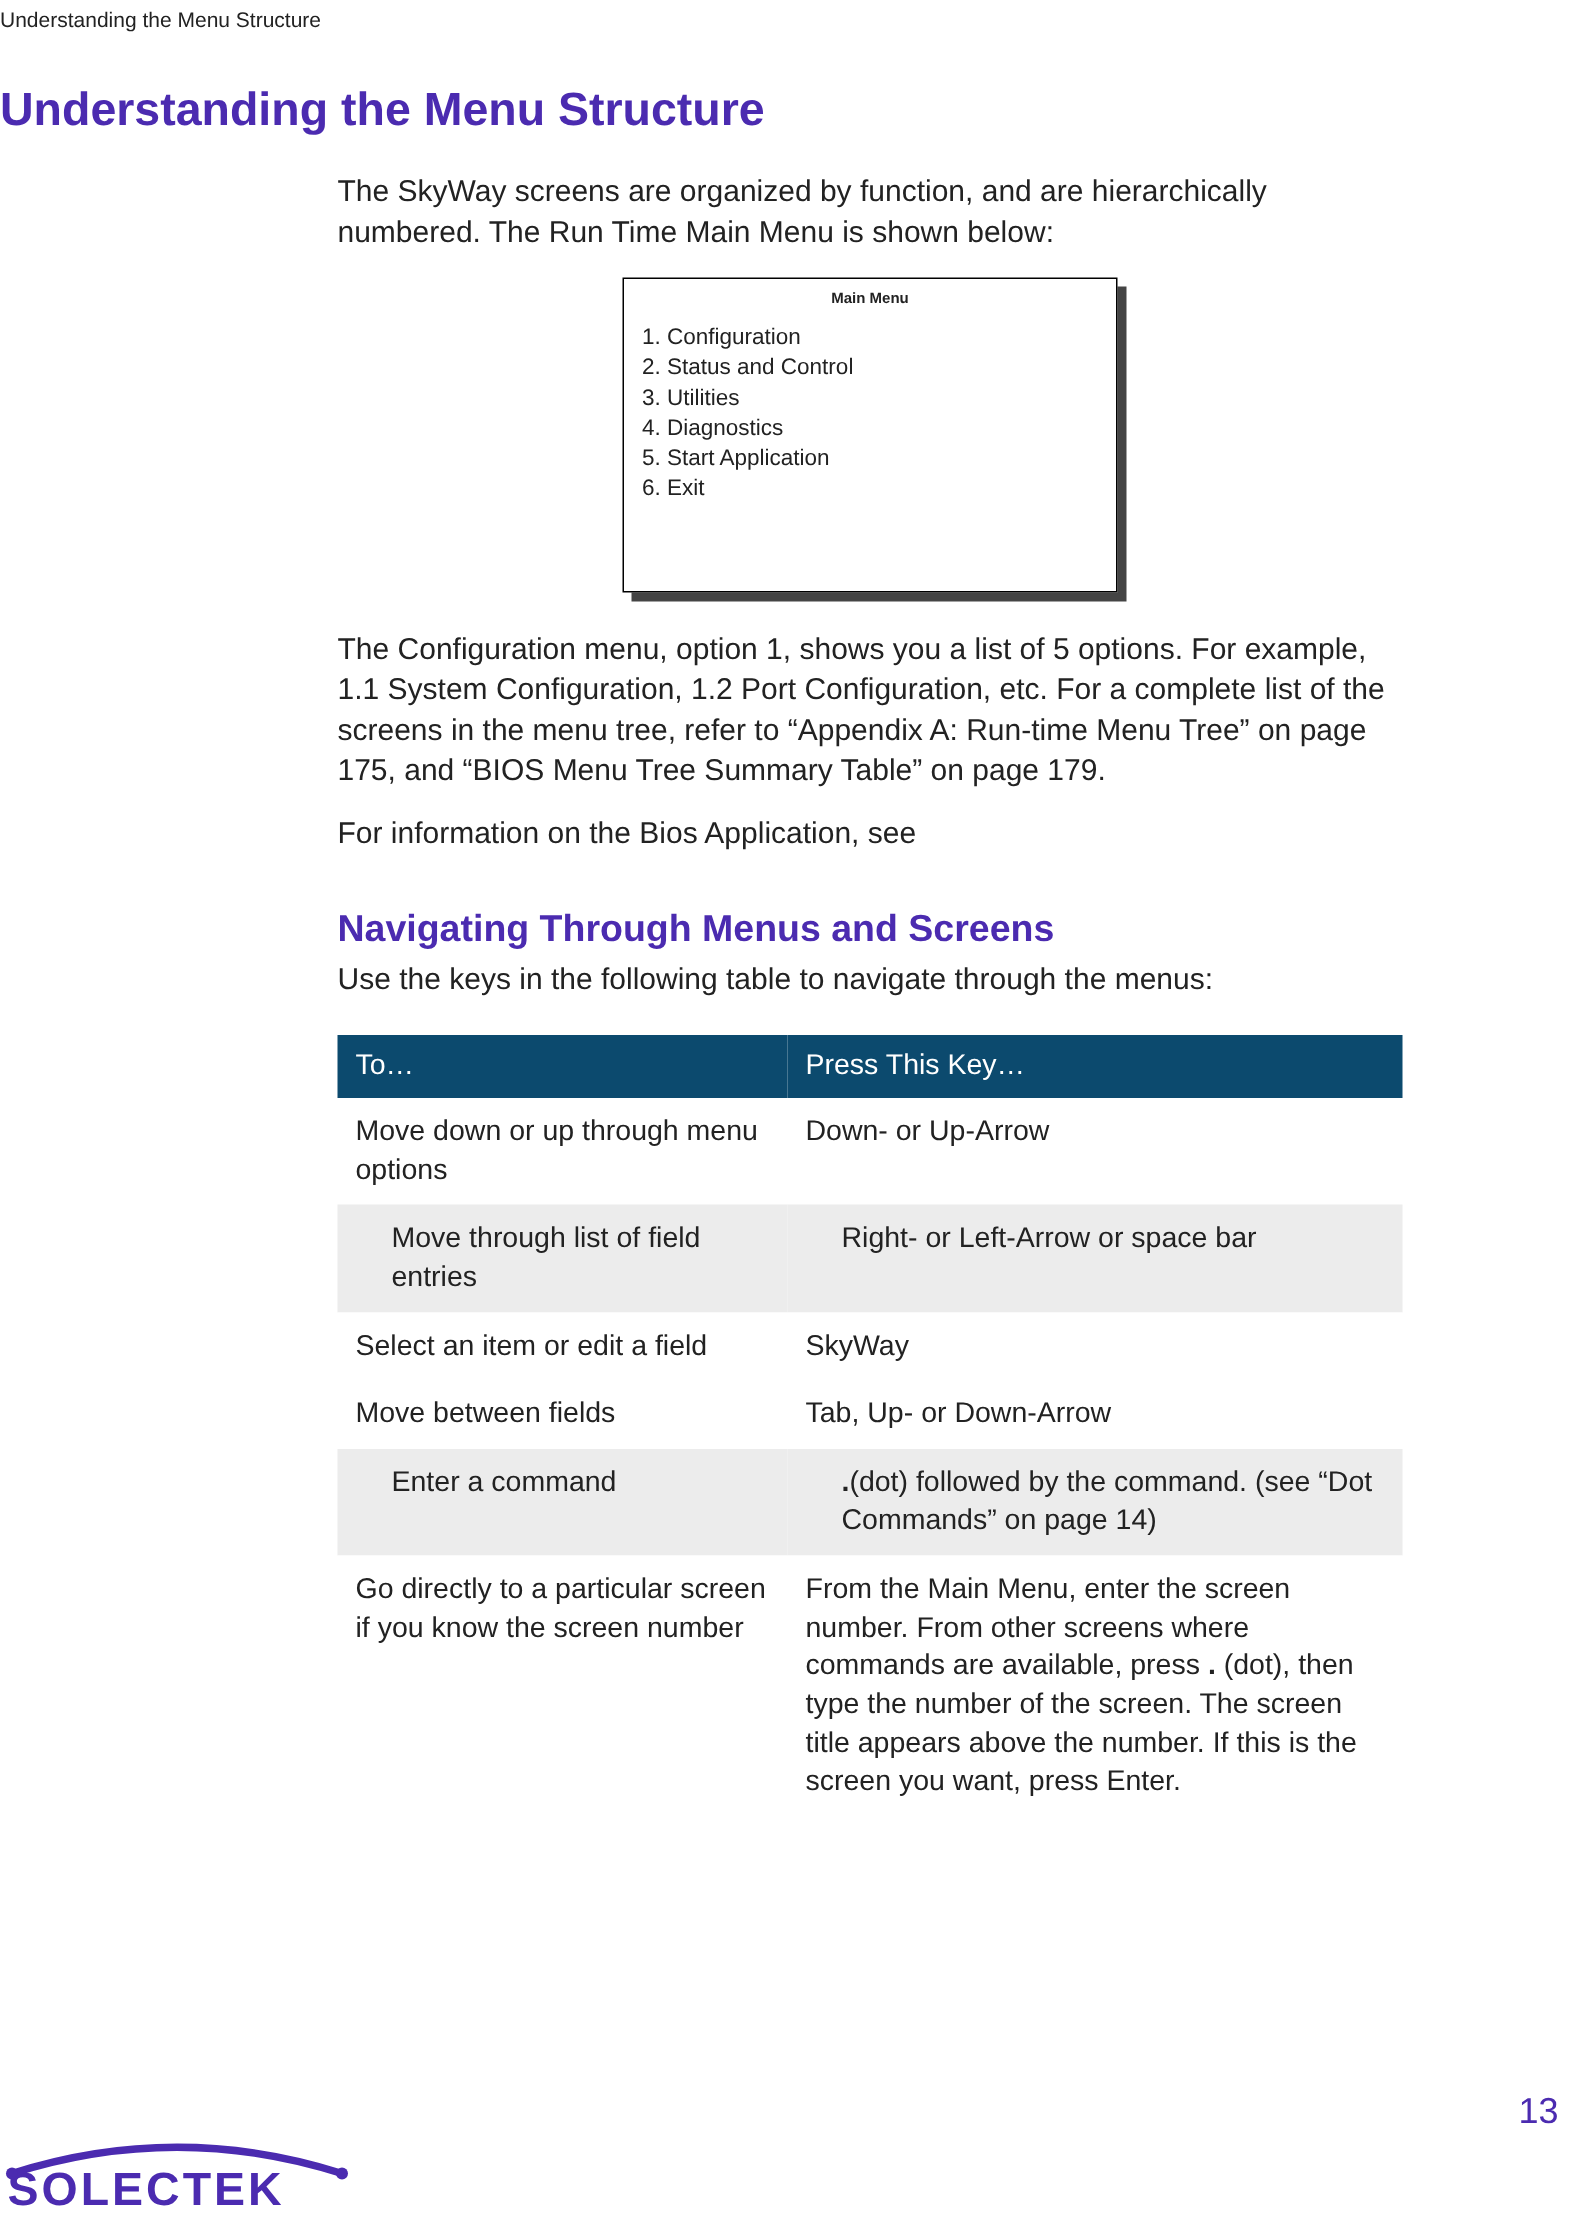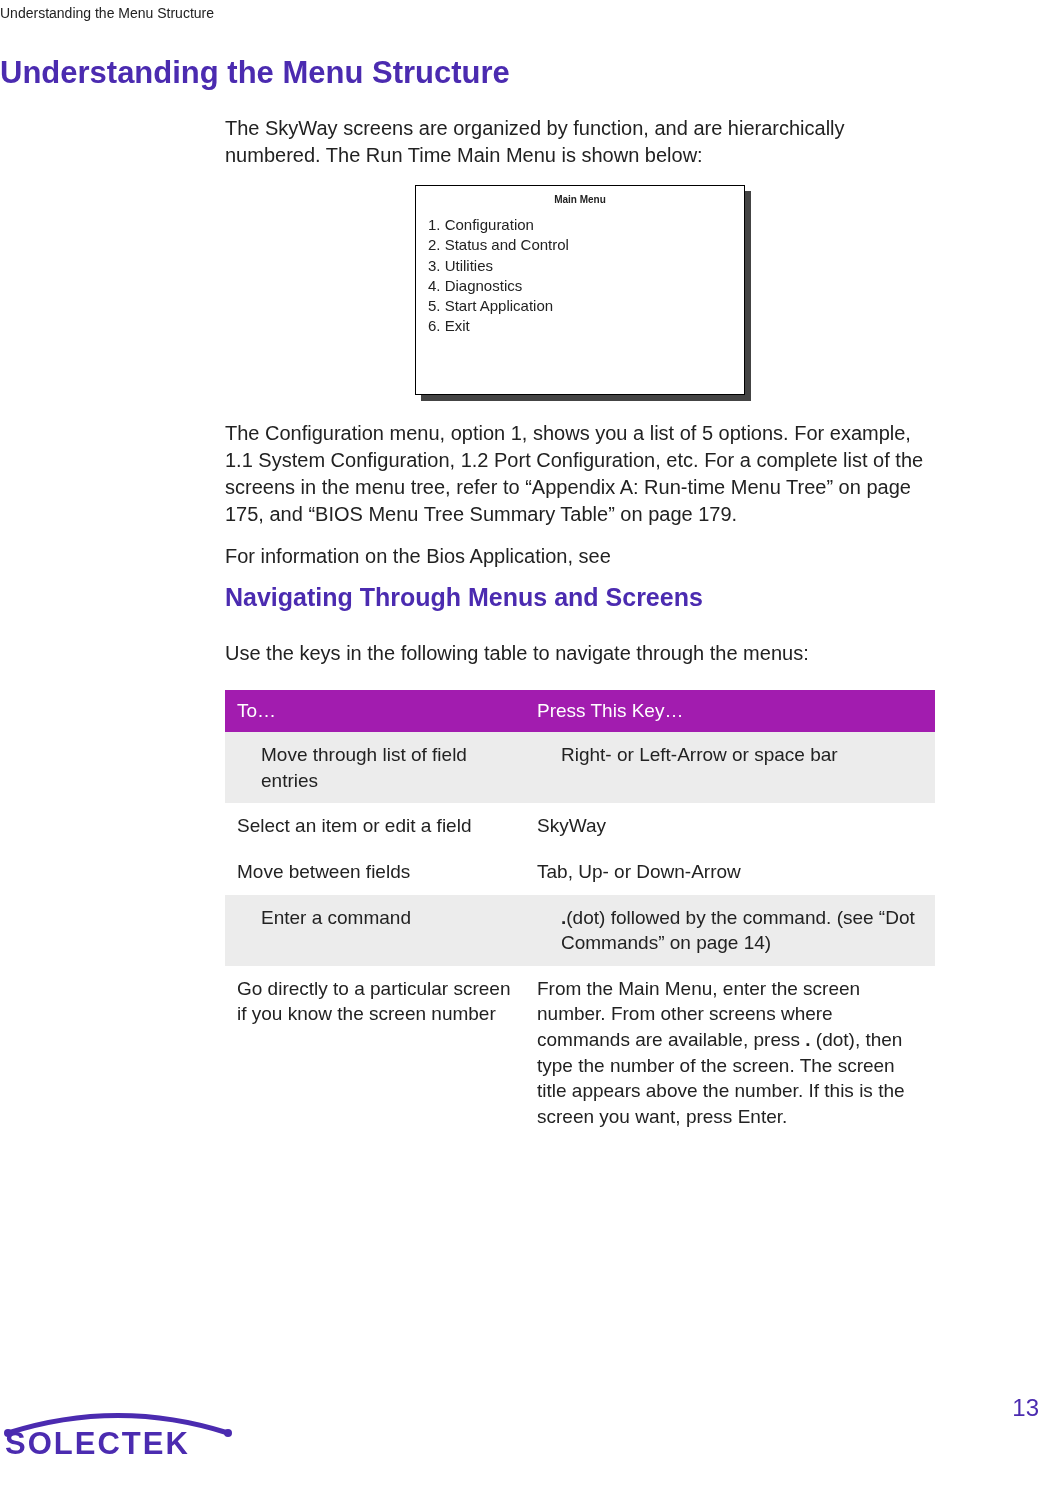--- a/index.html
+++ b/index.html
@@ -57,39 +57,39 @@
     }
     .main-menu-list {
       font-family: Arial, sans-serif;
       font-size: 15px;
       line-height: 1.35;
     }
     .para2 { top: 420px; font-size: 20px; line-height: 1.35; font-weight: 300; }
     .para3 { top: 543px; font-size: 20px; line-height: 1.35; font-weight: 300; }
     .h2 {
       position: absolute;
-      top: 583px;
+      top: 605px;
       left: 225px;
       font-family: Arial, 'Helvetica Neue', sans-serif;
       font-weight: 900;
       font-size: 25px;
       color: #4b2bb0;
     }
     .para4 { top: 642px; font-size: 20px; font-weight: 300; }
     .nav-table {
       position: absolute;
       top: 690px;
       left: 225px;
       width: 710px;
       border-collapse: collapse;
       font-size: 19px;
       font-weight: 300;
     }
     .nav-table th {
-      background: #a21caf;
+      background: #0c4a6e;
       color: #fff;
       text-align: left;
       font-weight: 400;
       padding: 10px 12px;
       font-size: 19px;
     }
     .nav-table td {
       padding: 10px 12px;
       vertical-align: top;
       line-height: 1.35;
@@ -101,21 +101,21 @@
     .page-num {
       position: absolute;
       bottom: 65px;
       right: 10px;
       font-size: 24px;
       color: #4b2bb0;
       font-weight: 300;
     }
     .logo {
       position: absolute;
-      bottom: 25px;
+      bottom: 9px;
       left: 5px;
     }
     .logo-text {
       font-family: Arial, sans-serif;
       font-weight: 900;
       font-size: 31px;
       color: #4b2bb0;
       letter-spacing: 2px;
     }
     .logo-arc {
@@ -152,20 +152,24 @@
 <div class="content-col para4">Use the keys in the following table to navigate through the menus:</div>
 
 <table class="nav-table">
   <thead>
     <tr>
       <th>To…</th>
       <th>Press This Key…</th>
     </tr>
   </thead>
   <tbody>
+    <tr class="odd">
+      <td>Move down or up through menu options</td>
+      <td>Down- or Up-Arrow</td>
+    </tr>
     <tr class="even">
       <td>Move through list of field entries</td>
       <td>Right- or Left-Arrow or space bar</td>
     </tr>
     <tr class="odd">
       <td>Select an item or edit a field</td>
       <td>SkyWay</td>
     </tr>
     <tr class="odd">
       <td>Move between fields</td>

